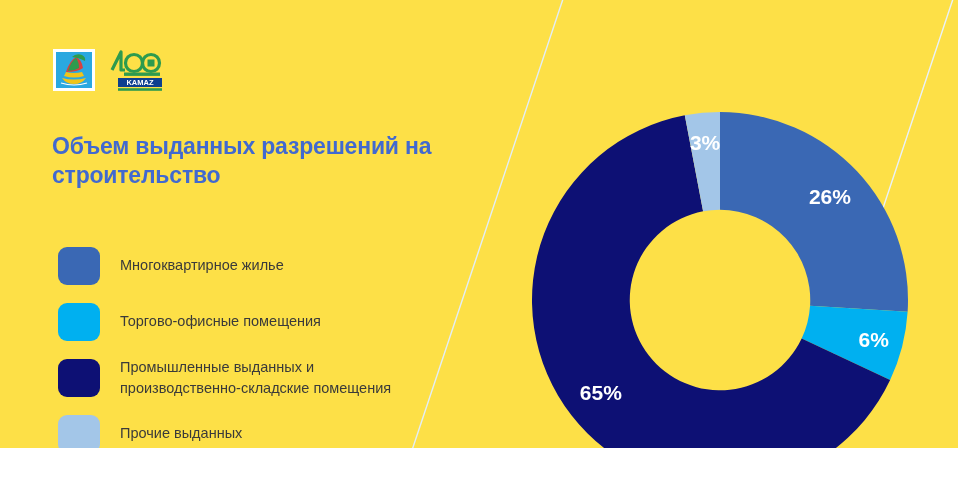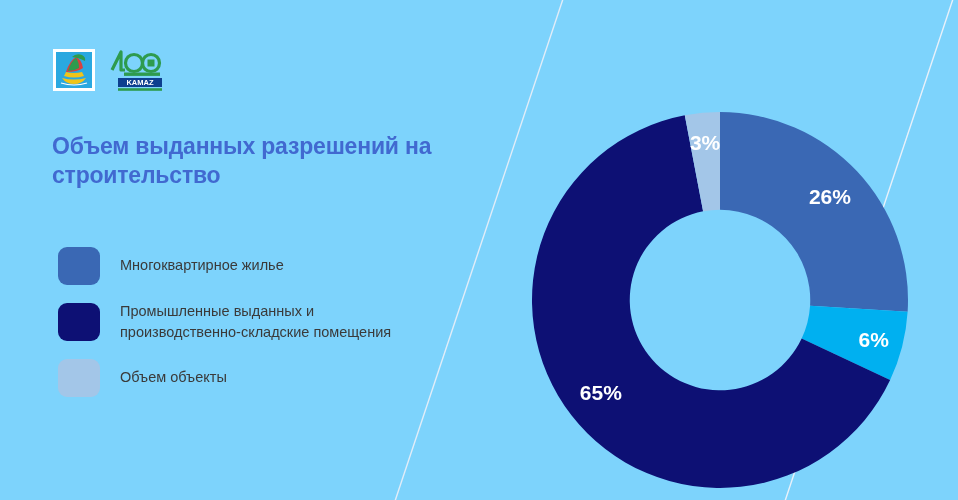--- a/index.html
+++ b/index.html
@@ -7,22 +7,22 @@
     margin: 0;
     padding: 0;
     background: #ffffff;
   }
   body {
     font-family: "Liberation Sans", "DejaVu Sans", sans-serif;
   }
   #slide {
     position: relative;
     width: 958px;
-    height: 500px;
-    background: #7dd3fc;
+    height: 448px;
+    background: #fde047;
     overflow: hidden;
   }
 
   
   .bg-decor {
     position: absolute;
     inset: 0;
     width: 958px;
     height: 500px;
     pointer-events: none;
@@ -139,30 +139,34 @@
   <h1 class="title">Объем выданных
 разрешений на строительство</h1>
 
   <div class="legend">
 
     <div class="legend-item">
       <span class="legend-swatch" style="background:#3a68b4"></span>
       <span class="legend-label">Многоквартирное жилье</span>
     </div>
 
+    <div class="legend-item">
+      <span class="legend-swatch" style="background:#00b0f0"></span>
+      <span class="legend-label">Торгово-офисные помещения</span>
+    </div>
 
     <div class="legend-item">
       <span class="legend-swatch" style="background:#0d1074"></span>
       <span class="legend-label">Промышленные выданных и
 производственно-складские помещения</span>
     </div>
 
     <div class="legend-item">
       <span class="legend-swatch" style="background:#a3c6e8"></span>
-      <span class="legend-label">Объем объекты</span>
+      <span class="legend-label">Прочие выданных</span>
     </div>
 
   </div>
 
   <div class="chart-wrap">
     <svg class="chart-svg" id="donut-svg" viewBox="0 0 392 392" xmlns="http://www.w3.org/2000/svg">
       <g id="slice-layer">
           <path d="M 196 8 A 188 188 0 0 1 383.6290249445151 207.80461767151093 L 286.0619319733672 201.66621648232524 A 90.24 90.24 0 0 0 196 105.76 Z" fill="#3a68b4"></path>
           <path d="M 383.6290249445151 207.80461767151093 A 188 188 0 0 1 366.10748586361166 276.0465068142337 L 277.6515932145336 234.42232327083215 A 90.24 90.24 0 0 0 286.0619319733672 201.66621648232524 Z" fill="#00b0f0"></path>
           <path d="M 366.10748586361166 276.0465068142337 A 188 188 0 1 1 160.7723128578836 11.329996863006556 L 179.09071017178414 107.35839849424316 A 90.24 90.24 0 1 0 277.6515932145336 234.42232327083215 Z" fill="#0d1074"></path>

